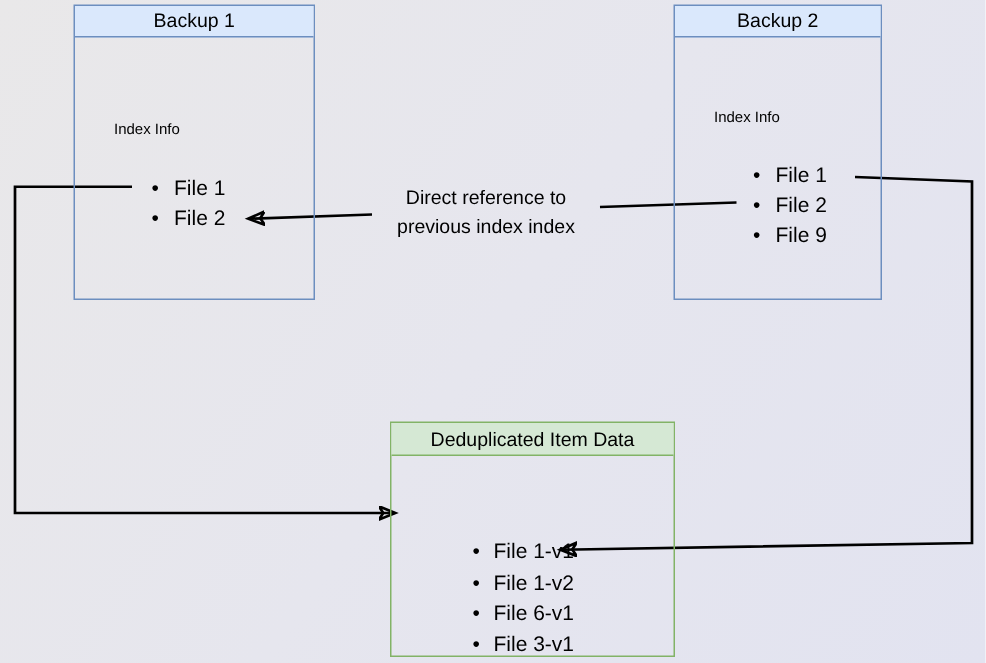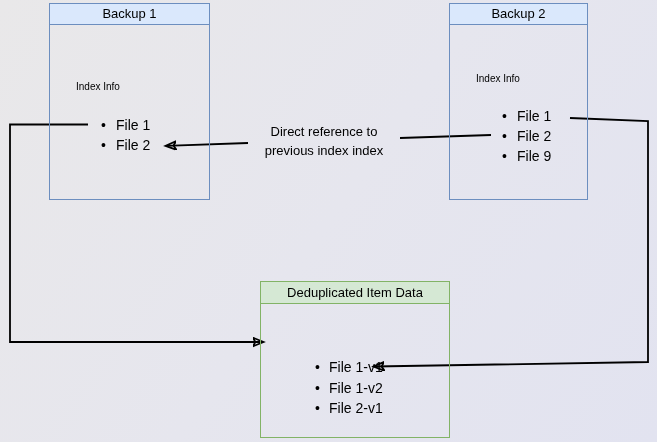--- a/index.html
+++ b/index.html
@@ -142,21 +142,22 @@
   </div>
 
   <div class="box green" id="dedup" style="left:240px; top:281px; width:190px; height:157px;margin-left:20px;">
     <div class="hdr">
       <span>Deduplicated Item Data</span>
     </div>
     <div class="body">
       <ul class="filelist">
         <li>File 1-v1</li>
         <li>File 1-v2</li>
-        <li>File 2-v1</li>
+        <li>File 6-v1</li>
+        <li>File 3-v1</li>
       </ul>
     </div>
   </div>
 
   <div class="annotation">
     <span>Direct reference to</span>
     <span>previous index index</span>
   </div>
 
 </div>

